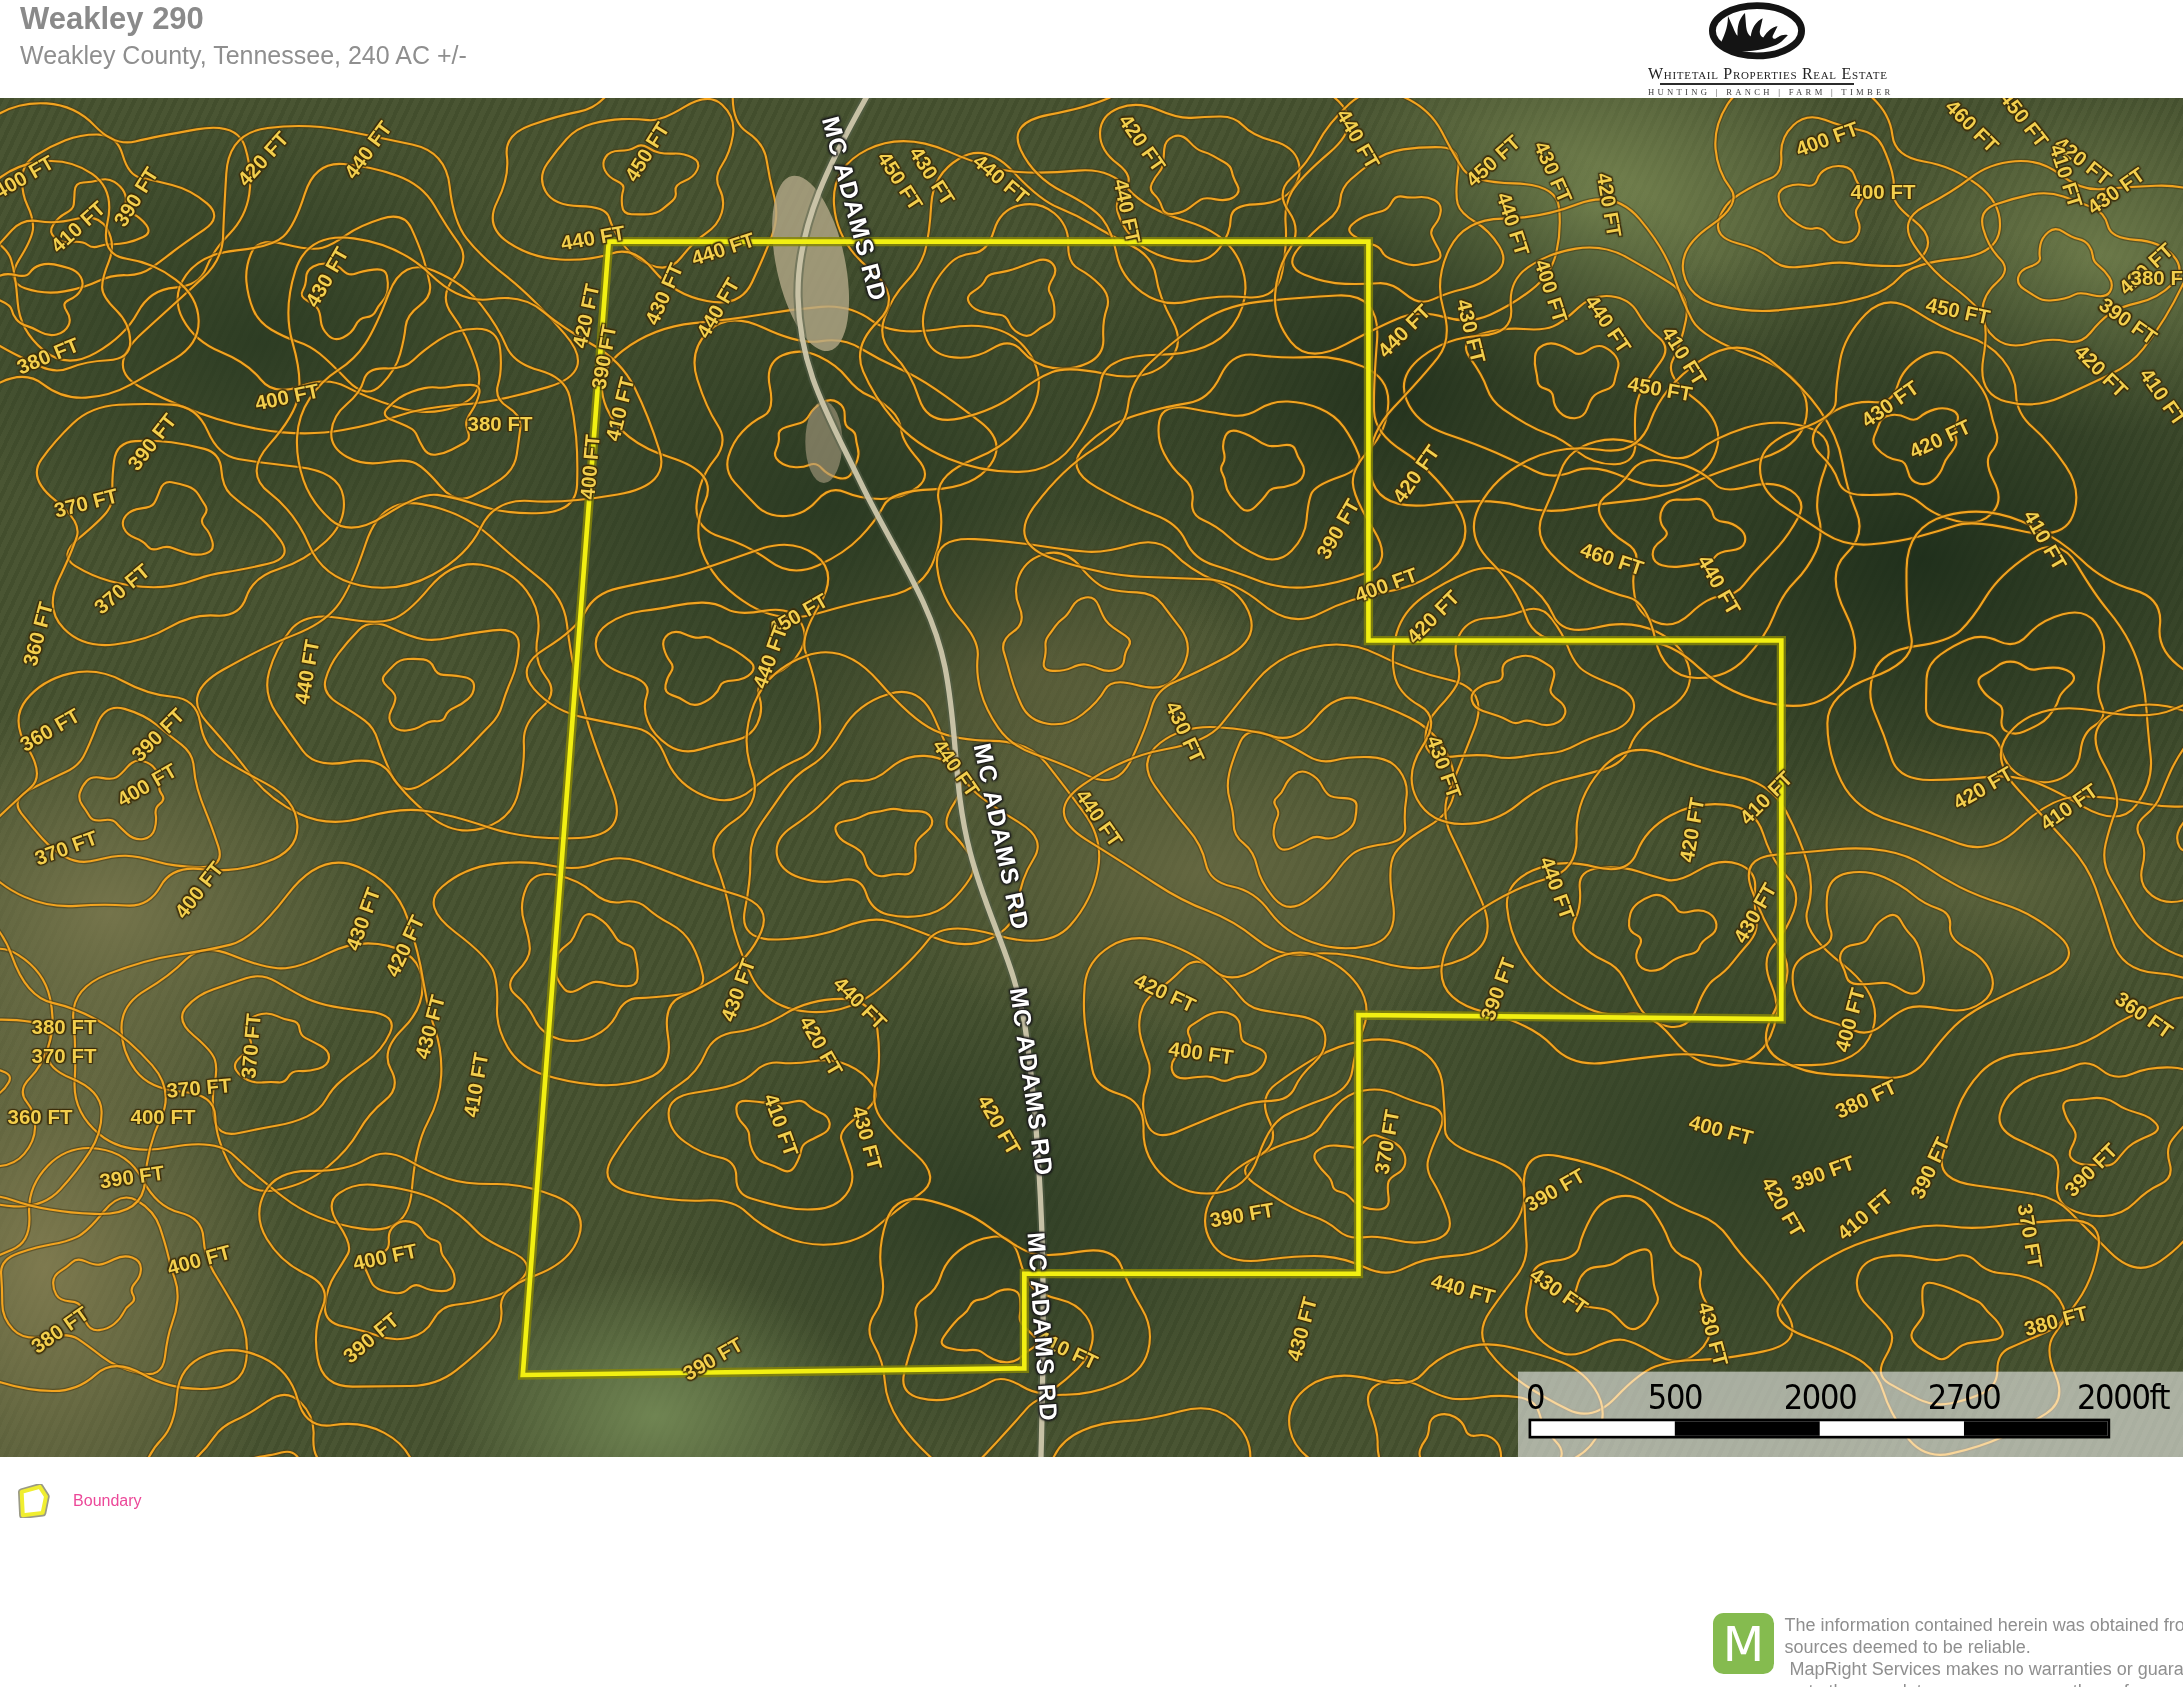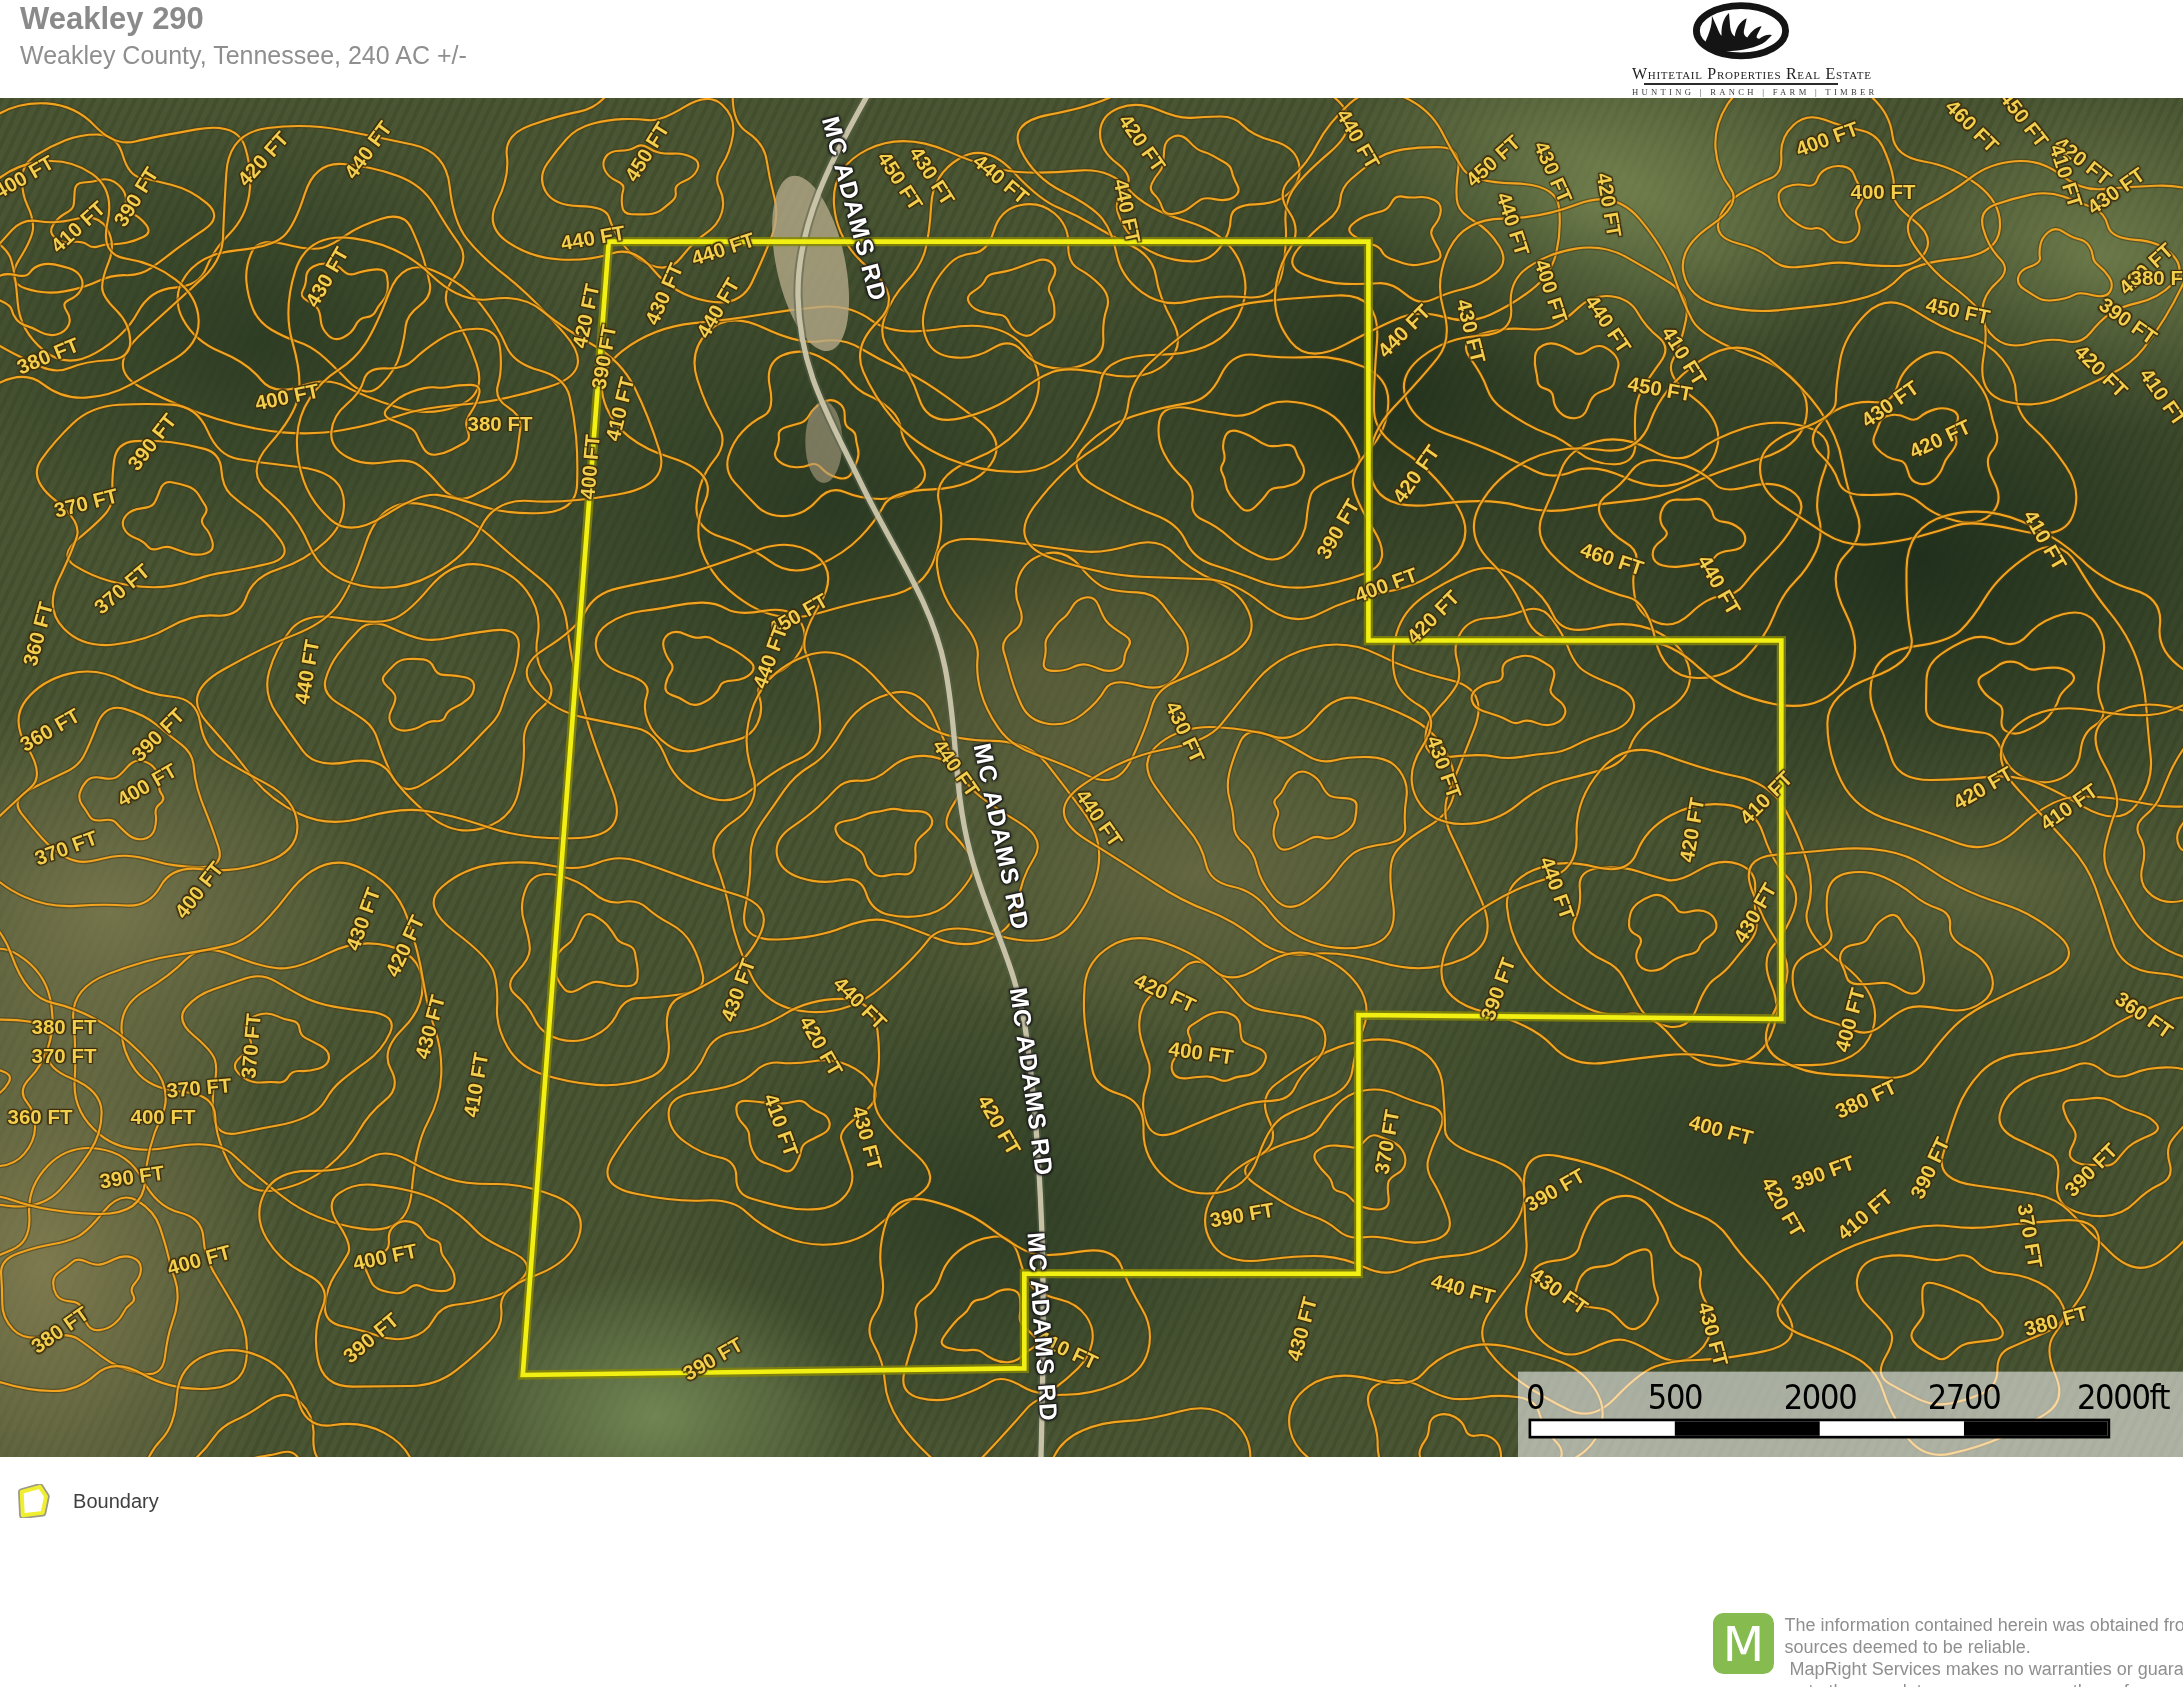--- a/index.html
+++ b/index.html
@@ -1,20 +1,20 @@
 <!DOCTYPE html>
 <html style="--boundary: #f2ef12; --boundary-casing: #84840a; --contour: #f2a41f; --contour-casing: #4a3a12; --contour-label: #f3cf4d; --road: #cdc7ab; --road-label: #ffffff;font-size:10.6px"><head>
 <meta charset="utf-8">
 <style>
   html,body{margin:0;padding:0;background:#ffffff;}
   .page{position:relative;width:2183px;height:1688px;background:#ffffff;overflow:hidden;
         font-family:"Liberation Sans",sans-serif;}
 
   
-  header{position:absolute;left:0;top:0;width:1870px;height:98px;background:#fff;}
+  header{position:absolute;left:0;top:0;width:1870px;height:98px;background:#fff;padding-left:16px;}
   .title{position:absolute;left:20px;top:1.3px;font-size:31px;font-weight:700;color:#8a8a8a;letter-spacing:0;}
   .subtitle{position:absolute;left:20px;top:41px;font-size:25px;font-weight:400;color:#8f8f8f;}
   .brand{position:absolute;right:20px;top:0;width:218px;height:98px;text-align:center;}
   .antler{position:absolute;left:50%;top:1.3px;transform:translateX(-50%);width:116px;height:64px;}
   .brand-name{position:absolute;left:0;right:0;top:65px;font-family:"Liberation Serif",serif;
         font-variant:small-caps;font-size:16px;letter-spacing:0.7px;color:#222;white-space:nowrap;}
   .brand-rule{position:absolute;left:12px;right:12px;top:83px;height:2px;background:#2b2b2b;}
   .brand-tagline{position:absolute;left:0;right:0;top:87px;font-family:"Liberation Serif",serif;
         font-size:8.6px;letter-spacing:3.3px;color:#3d3d3d;white-space:nowrap;}
 
@@ -55,21 +55,21 @@
      text-shadow:1.3px 1.3px 1.3px #3a2c08,-1.3px -1.3px 1.3px #3a2c08,1.3px -1.3px 1.3px #3a2c08,-1.3px 1.3px 1.3px #3a2c08,0 0 4px rgba(255,255,255,.25);}
   .road-label{position:absolute;font-weight:700;font-size:24.5px;letter-spacing:1.3px;color:var(--road-label);
      white-space:nowrap;transform:translate(-50%,-50%);
      text-shadow:1.3px 1.3px 2px #1c1c1c,-1.3px -1.3px 2px #1c1c1c,1.3px -1.3px 2px #1c1c1c,-1.3px 1.3px 2px #1c1c1c;}
   .scale-tick{position:absolute;font-family:"DejaVu Sans",sans-serif;font-stretch:condensed;
      font-size:34px;color:#000;transform:translateX(-50%);white-space:nowrap;letter-spacing:-1.3px;}
 
   
   .legend{position:absolute;left:14.6px;top:1481px;height:40px;display:flex;align-items:center;gap:22.5px;}
   .legend-swatch{width:36px;height:34px;}
-  .legend-label{font-size:20px;color:#404040;}
+  .legend-label{font-size:16px;color:#ec4899;}
 
   
   .disclaimer{position:absolute;left:1713px;top:1613px;display:flex;gap:10.6px;}
   .mr-logo{width:61px;height:61px;border-radius:10.6px;display:flex;align-items:center;justify-content:center;
      color:#fff;font-size:48px;font-weight:400;font-family:"DejaVu Sans",sans-serif;}
   #disclaimer-lines{padding-top:1.3px;}
   #disclaimer-lines div{font-size:18px;line-height:22px;color:#8f8f8f;white-space:nowrap;}
 </style>
 </head>
 <body>

